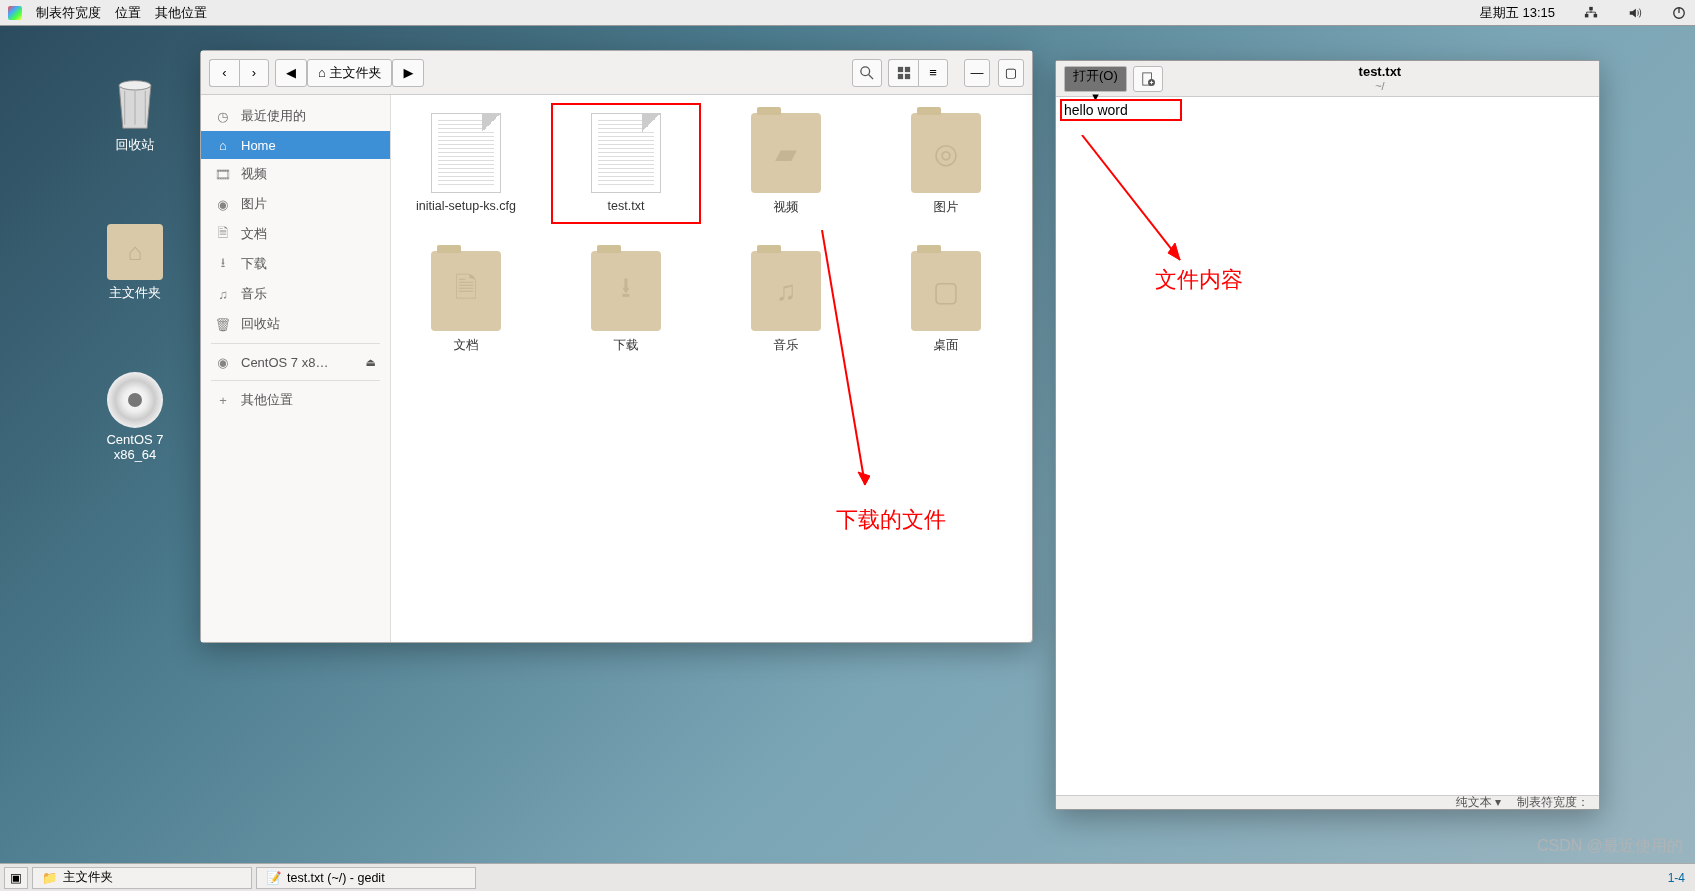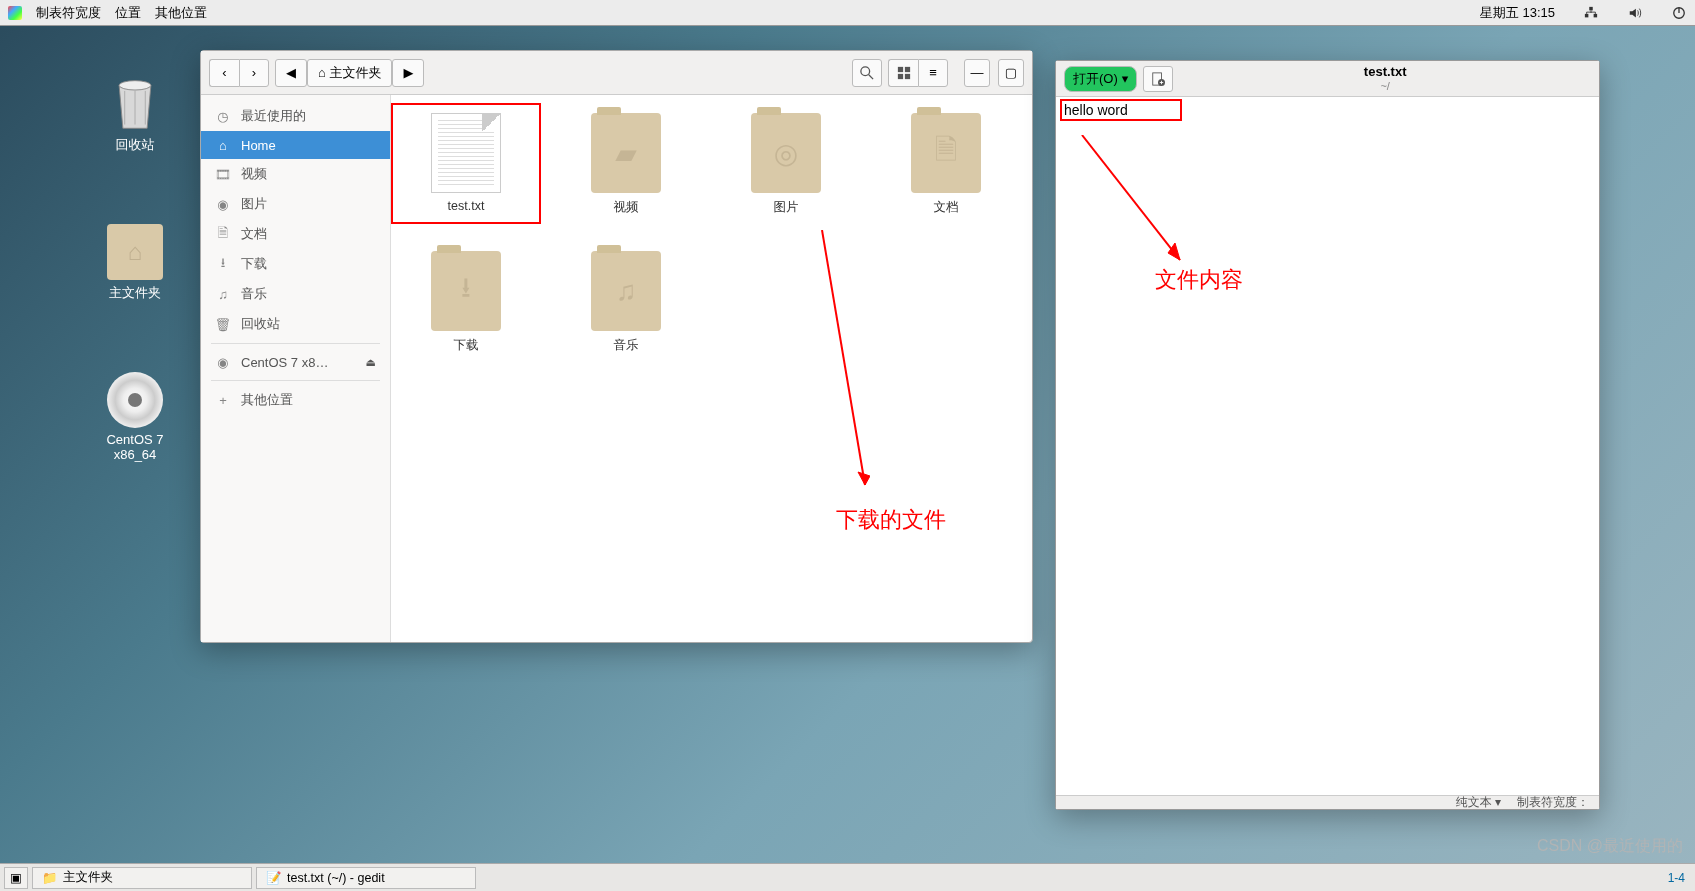--- a/index.html
+++ b/index.html
@@ -51,21 +51,21 @@
 .file-doc::before{content:"";position:absolute;inset:6px;background:repeating-linear-gradient(#ddd 0,#ddd 1px,transparent 1px,transparent 4px);}
 .file-doc::after{content:"";position:absolute;top:0;right:0;width:18px;height:18px;background:linear-gradient(135deg,#ccc 50%,#fff 50%);}
 .file-folder{background:#d9c9a8;border-radius:4px;position:relative;}
 .file-folder .f-tab{position:absolute;top:-6px;left:6px;width:24px;height:8px;background:#d0c098;border-radius:2px 2px 0 0;}
 .file-folder .f-inner{position:absolute;inset:0;display:flex;align-items:center;justify-content:center;font-size:28px;color:#c5b595;}
 .red-box{position:absolute;border:2px solid #f00;pointer-events:none;}
 
 
 .gedit { position: absolute; left: 1055px; top: 60px; width: 545px; height: 750px; background: #fff; border: 1px solid #999; border-radius: 3px; box-shadow: 0 8px 30px rgba(0,0,0,.3); display: flex; flex-direction: column; }
 .gedit-header { height: 36px; background: #efeeed; border-bottom: 1px solid #ccc; display: flex; align-items: center; padding: 0 8px; gap: 6px; }
-.gedit-open{height:26px;padding:0 8px;border:1px solid #bbb;border-radius:8px;background:#22c55e;display:flex;align-items:center;gap:4px;font-size:13px;cursor:pointer;}
+.gedit-open{height:26px;padding:0 8px;border:1px solid #bbb;border-radius:2px;background:#737373;display:flex;align-items:center;gap:4px;font-size:13px;cursor:pointer;flex-direction:column;}
 .gedit-new{height:26px;width:30px;border:1px solid #bbb;border-radius:3px;background:#fafafa;display:flex;align-items:center;justify-content:center;cursor:pointer;}
 .gedit-title{flex:1;text-align:center;font-size:13px;line-height:1.2;}
 .gedit-title .sub{font-size:11px;color:#888;}
 .gedit-body{flex:1;padding:4px 6px;font-family:monospace;font-size:14px;position:relative;}
 .gedit-body .hlbox{position:absolute;border:2px solid #f00;left:4px;top:2px;padding:1px 52px 1px 2px;}
 .gedit-status{height:14px;background:#efeeed;border-top:1px solid #ccc;display:flex;align-items:center;justify-content:flex-end;gap:16px;padding:0 10px;font-size:12px;color:#555;}
 
 
 .annot-arrow{position:absolute;stroke:#f00;fill:#f00;}
 .annot-text{position:absolute;color:#f00;font-size:22px;}
@@ -207,20 +207,24 @@
         </div>
       <div class="fm-sidebar-sep"></div>
       <div class="fm-sidebar-item">
           <span class="fm-sidebar-icon">+</span>
           <span>其他位置</span>
         </div>
     </div>
     <div class="fm-content" id="fm-content">
         <div class="fm-file">
           <div class="file-icon file-doc"></div>
+          <div class="file-label">initial-setup-ks.cfg</div>
+        </div>
+        <div class="fm-file">
+          <div class="file-icon file-doc"></div>
           <div class="file-label">test.txt</div>
           <div class="red-box" style="inset: -10px -20px -8px;"></div>
         </div>
         <div class="fm-file">
           <div class="file-icon file-folder">
             <div class="f-tab"></div>
             <div class="f-inner">▰</div>
           </div>
           <div class="file-label">视频</div>
         </div>
@@ -244,20 +248,27 @@
             <div class="f-inner">⭳</div>
           </div>
           <div class="file-label">下载</div>
         </div>
         <div class="fm-file">
           <div class="file-icon file-folder">
             <div class="f-tab"></div>
             <div class="f-inner">♫</div>
           </div>
           <div class="file-label">音乐</div>
+        </div>
+        <div class="fm-file">
+          <div class="file-icon file-folder">
+            <div class="f-tab"></div>
+            <div class="f-inner">▢</div>
+          </div>
+          <div class="file-label">桌面</div>
         </div>
       </div>
   </div>
 </div>
 
 <div class="gedit">
   <div class="gedit-header">
     <div class="gedit-open">
         <span>打开(O)</span>
         <span>▾</span>

